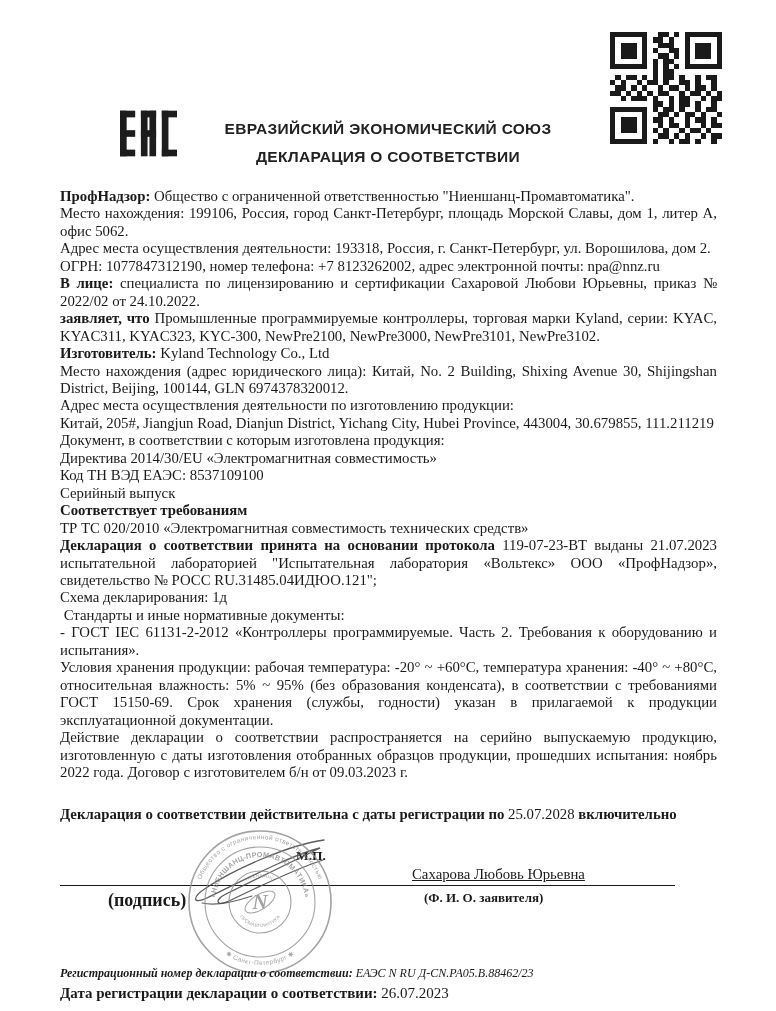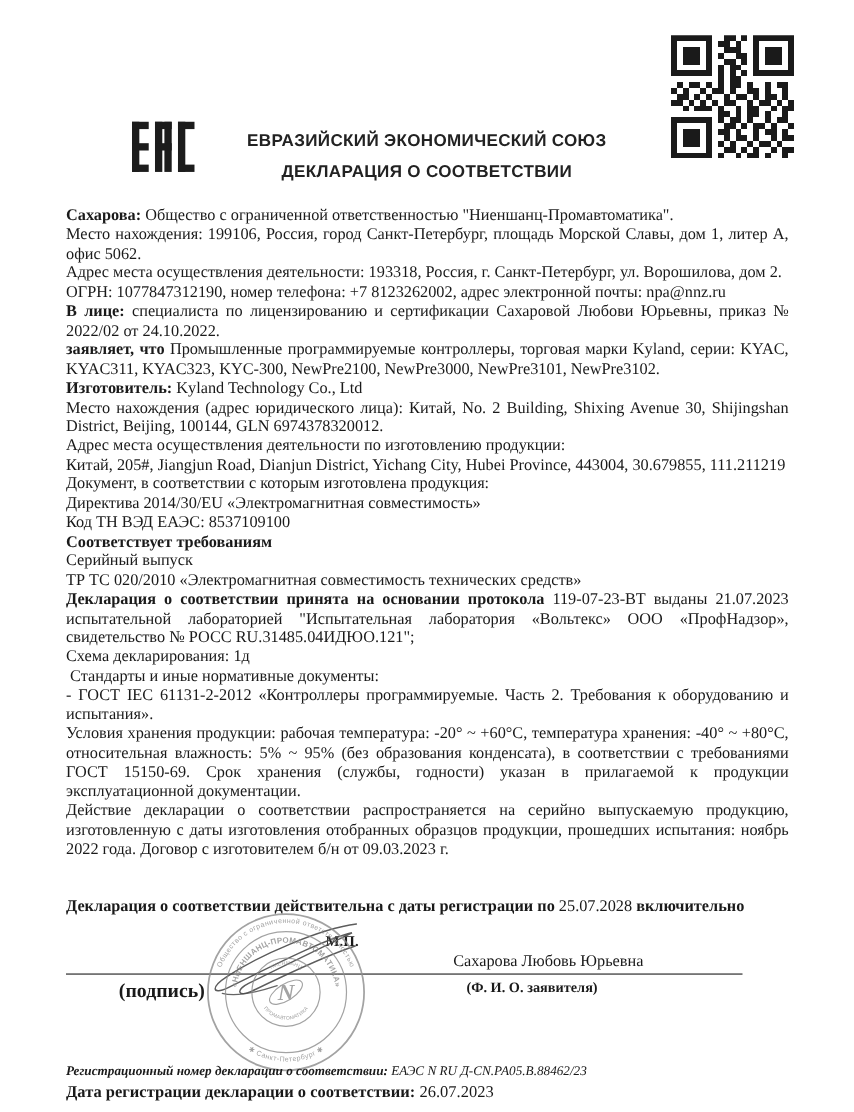--- a/index.html
+++ b/index.html
@@ -19,28 +19,28 @@
   .qr svg { display:block; shape-rendering:crispEdges; }
 
   
   .doc-body {
     position:absolute; left:60px; top:188px; width:657px;
     font-size:14.8px; line-height:17.45px; text-align:justify;
   }
   .doc-body p { margin:0; }
   .validity {
     position:absolute; left:60px; top:805px; width:657px;
-    font-size:14.8px; line-height:18px;margin-top:10px;
+    font-size:14.8px; line-height:18px;
   }
 
   
   .sig-line { position:absolute; left:60px; top:885px; width:615px; border-top:1.6px solid #1a1a1a; }
   .mp-label { position:absolute; left:296px; top:848px; font-weight:bold; font-size:13.5px; }
   .sign-caption { position:absolute; left:108px; top:890px; font-weight:bold; font-size:18px; }
-  .fio-name { position:absolute; left:412px; top:866px; font-size:14.8px; }
+  .fio-name { position:absolute; left:412px; top:866px; font-size:14.8px;text-decoration:underline; }
   .fio-caption { position:absolute; left:424px; top:890px; font-weight:bold; font-size:13px; }
 
   .stamp { position:absolute; left:185px; top:827px; width:150px; height:150px; opacity:.82; pointer-events:none; }
   .stamp svg { display:block; font-family:"Liberation Sans", sans-serif; }
   .st-o { font-size:6.4px; letter-spacing:.45px; fill:currentColor; }
   .st-m { font-size:7.2px; font-weight:bold; letter-spacing:.3px; fill:currentColor; }
   .st-i { font-size:4.6px; letter-spacing:.2px; fill:currentColor; }
   .st-n { font-size:21px; font-weight:bold; font-style:italic; fill:currentColor; font-family:"Liberation Serif", serif; }
 
   .signature-stroke { position:absolute; left:172px; top:832px; pointer-events:none; }
@@ -307,35 +307,35 @@
         <rect x="8" y="20" width="1" height="1"></rect>
         <rect x="11" y="20" width="1" height="1"></rect>
         <rect x="13" y="20" width="1" height="1"></rect>
         <rect x="14" y="20" width="1" height="1"></rect>
         <rect x="16" y="20" width="1" height="1"></rect>
         <rect x="19" y="20" width="1" height="1"></rect>
       </svg>
   </div>
 
   <main class="doc-body">
-      <p><b>Сахарова:</b><span> Общество с ограниченной ответственностью "Ниеншанц-Промавтоматика".</span></p>
+      <p><b>ПрофНадзор:</b><span> Общество с ограниченной ответственностью "Ниеншанц-Промавтоматика".</span></p>
       <p><span>Место нахождения: 199106, Россия, город Санкт-Петербург, площадь Морской Славы, дом 1, литер А, офис 5062.</span></p>
       <p><span>Адрес места осуществления деятельности: 193318, Россия, г. Санкт-Петербург, ул. Ворошилова, дом 2.</span></p>
       <p><span>ОГРН: 1077847312190, номер телефона: +7 8123262002, адрес электронной почты: npa@nnz.ru</span></p>
       <p><b>В лице:</b><span> специалиста по лицензированию и сертификации Сахаровой Любови Юрьевны, приказ № 2022/02 от 24.10.2022.</span></p>
       <p><b>заявляет, что</b><span> Промышленные программируемые контроллеры, торговая марки Kyland, серии: KYAC, KYAC311, KYAC323, KYC-300, NewPre2100, NewPre3000, NewPre3101, NewPre3102.</span></p>
       <p><b>Изготовитель:</b><span> Kyland Technology Co., Ltd</span></p>
       <p><span>Место нахождения (адрес юридического лица): Китай, No. 2 Building, Shixing Avenue 30, Shijingshan District, Beijing, 100144, GLN 6974378320012.</span></p>
       <p><span>Адрес места осуществления деятельности по изготовлению продукции:</span></p>
       <p><span>Китай, 205#, Jiangjun Road, Dianjun District, Yichang City, Hubei Province, 443004, 30.679855, 111.211219</span></p>
       <p><span>Документ, в соответствии с которым изготовлена продукция:</span></p>
       <p><span>Директива 2014/30/EU «Электромагнитная совместимость»</span></p>
       <p><span>Код ТН ВЭД ЕАЭС: 8537109100</span></p>
+      <p><span>Серийный выпуск</span></p>
       <p><b>Соответствует требованиям</b></p>
-      <p><span>Серийный выпуск</span></p>
       <p><span>ТР ТС 020/2010 «Электромагнитная совместимость технических средств»</span></p>
       <p><b>Декларация о соответствии принята на основании протокола</b><span> 119-07-23-ВТ выданы 21.07.2023 испытательной лабораторией "Испытательная лаборатория «Вольтекс» ООО «ПрофНадзор», свидетельство № РОСС RU.31485.04ИДЮО.121";</span></p>
       <p><span>Схема декларирования: 1д</span></p>
       <p><span>&nbsp;Стандарты и иные нормативные документы:</span></p>
       <p><span>- ГОСТ IEC 61131-2-2012 «Контроллеры программируемые. Часть 2. Требования к оборудованию и испытания».</span></p>
       <p><span>Условия хранения продукции: рабочая температура: -20° ~ +60°С, температура хранения: -40° ~ +80°С, относительная влажность: 5% ~ 95%  (без образования конденсата), в соответствии с требованиями ГОСТ 15150-69. Срок хранения (службы, годности) указан в прилагаемой к продукции эксплуатационной документации.</span></p>
       <p><span>Действие декларации о соответствии распространяется на серийно выпускаемую продукцию, изготовленную с даты изготовления отобранных образцов продукции, прошедших испытания: ноябрь 2022 года. Договор с изготовителем б/н от 09.03.2023 г.</span></p>
     </main>
 
   <div class="validity"><b>Декларация о соответствии действительна с даты регистрации по </b><span>25.07.2028</span><b> включительно</b></div>

